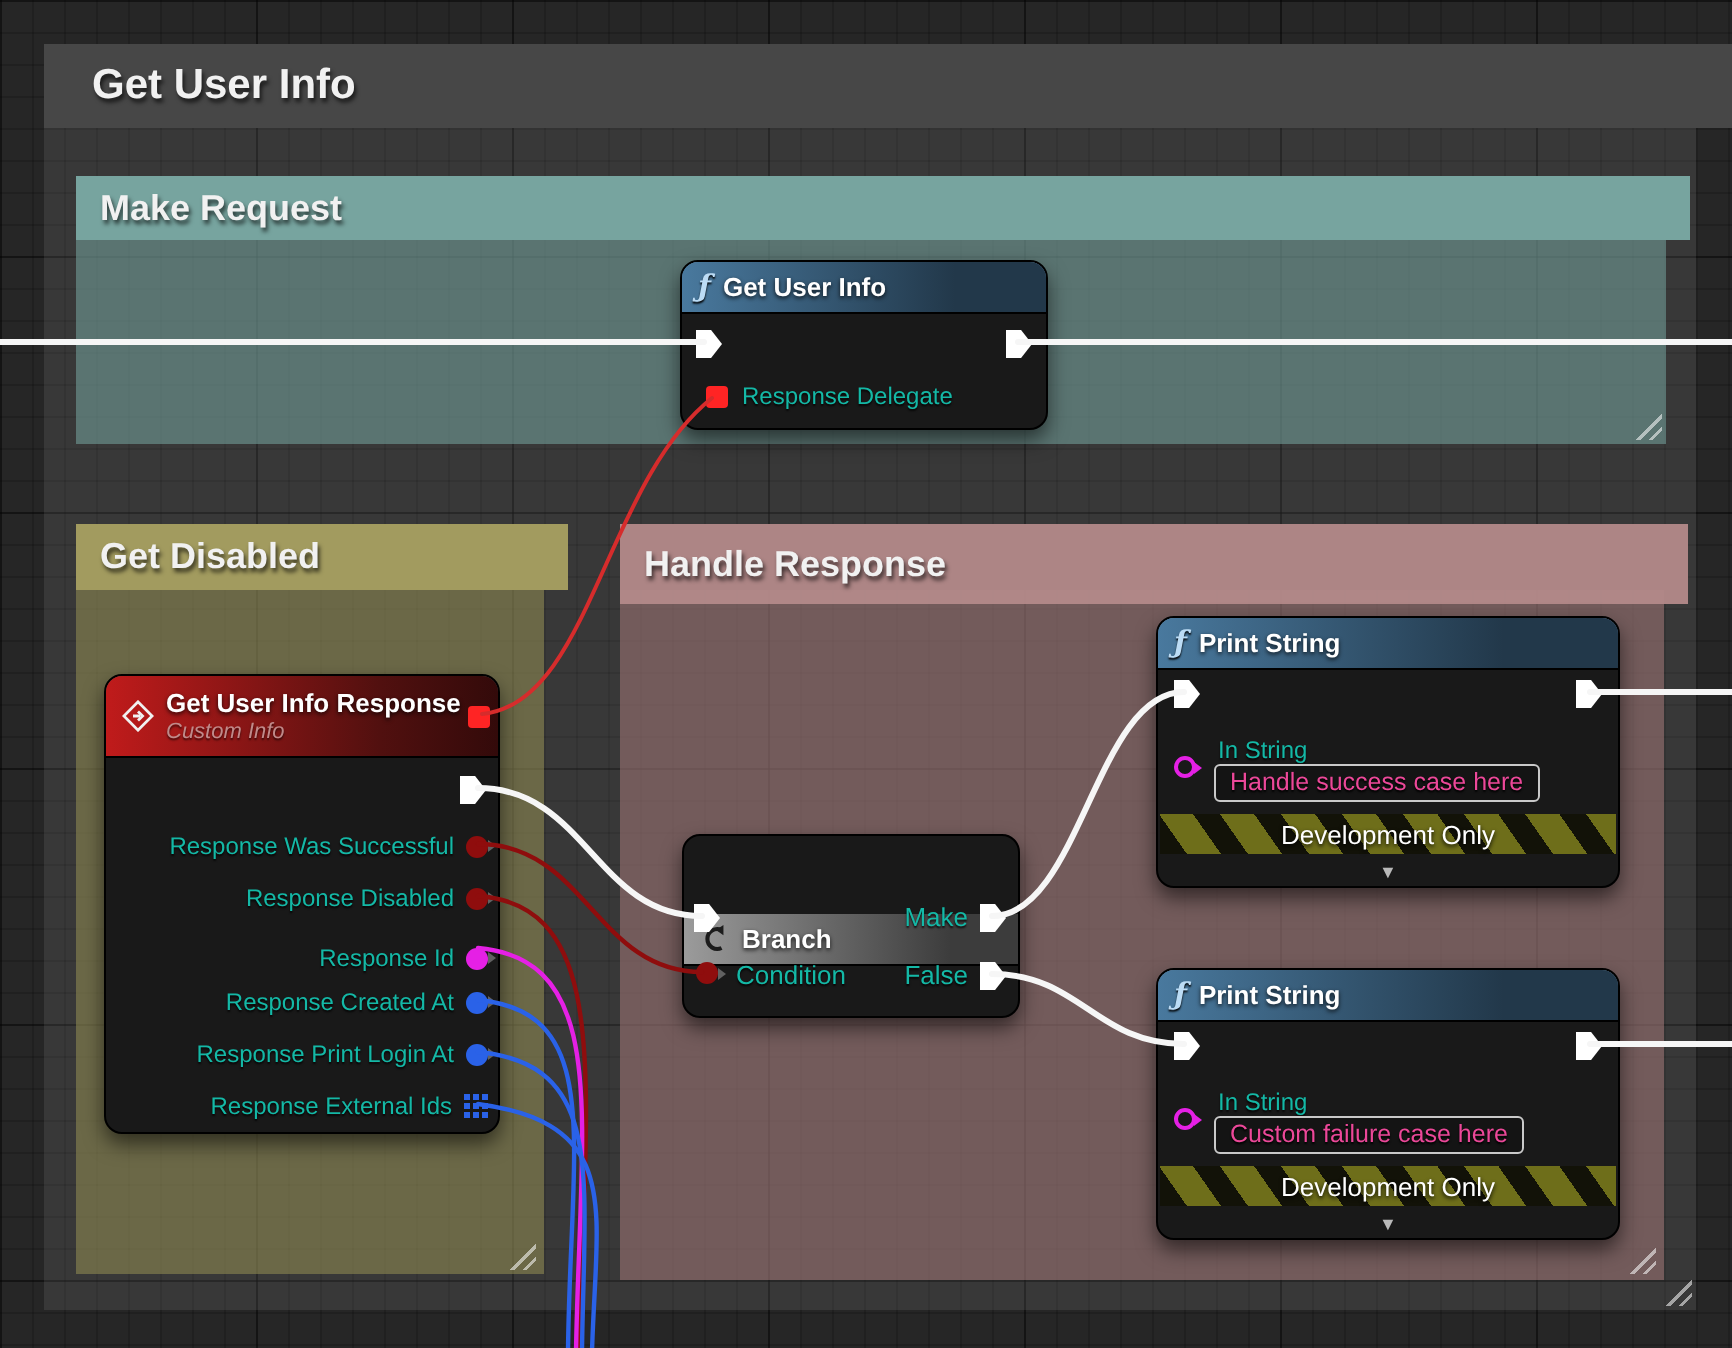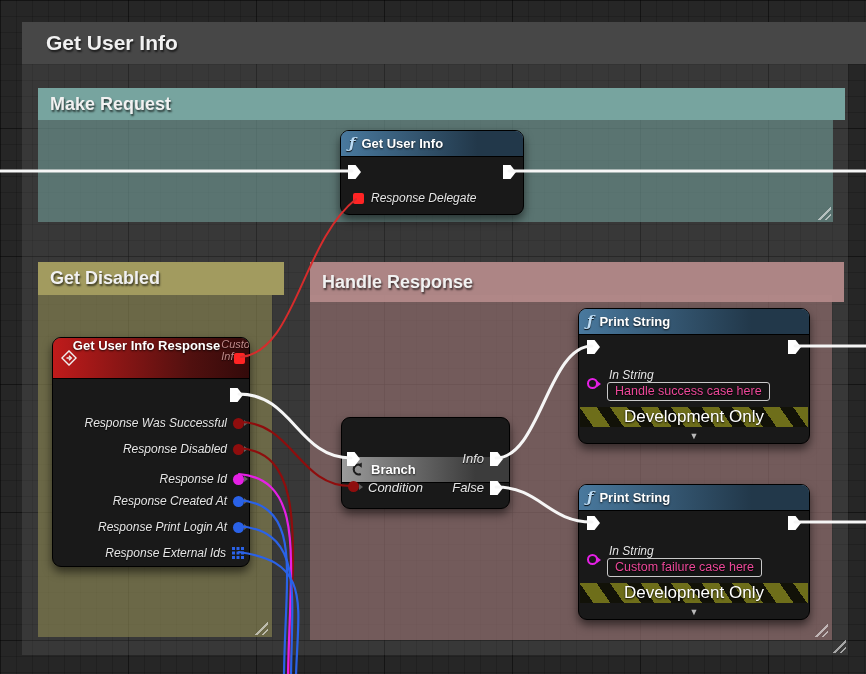--- a/index.html
+++ b/index.html
@@ -35,48 +35,48 @@
   .w-del{stroke:#d62c2c;stroke-width:2;}
   .w-str{stroke:#e520e5;stroke-width:2.2;}
   .w-blue{stroke:#2a62e8;stroke-width:2.2;}
   
   .node{position:absolute;z-index:3;background:#191919;border:1px solid #000;border-radius:9px;
     box-shadow:0 5px 10px rgba(0,0,0,.55);overflow:hidden;}
   .nhead{height:25px;display:flex;align-items:center;gap:6px;padding-left:8px;
     border-bottom:1px solid #000;
     background-image:linear-gradient(180deg,rgba(255,255,255,.28),rgba(255,255,255,0) 45%);}
   .fhead{background-color:#2b5276;background-image:linear-gradient(90deg,#49799e,#22384a 75%),linear-gradient(180deg,rgba(255,255,255,.28),rgba(255,255,255,0) 45%);background-blend-mode:normal;}
-  .ehead{height:40px;flex-direction:row;align-items:flex-start;justify-content:center;gap:1px;
+  .ehead{height:40px;flex-direction:column;align-items:flex-start;justify-content:center;gap:1px;
     background-image:linear-gradient(90deg,#c01b1b,#51100f 70%,#330a0a),linear-gradient(180deg,rgba(255,255,255,.22),rgba(255,255,255,0) 45%);}
   .bhead{background-image:linear-gradient(90deg,#9b9b9b,#3c3c3c 80%),linear-gradient(180deg,rgba(255,255,255,.25),rgba(255,255,255,0) 45%);margin-top:39px;}
   .ntitle{font-size:13px;font-weight:bold;color:#fff;text-shadow:0 1px 2px rgba(0,0,0,.8);white-space:nowrap;}
   .nsub{font-size:11px;font-style:italic;color:#c08a8a;text-shadow:0 1px 1px rgba(0,0,0,.6);}
   .ficon{font-family:"DejaVu Serif","Liberation Serif",serif;font-style:italic;font-weight:bold;
     font-size:15px;color:#bcdcf5;text-shadow:0 1px 1px #000;line-height:1;}
   .node .abs{position:absolute;}
   .pin-exec{position:absolute;width:13px;height:14px;background:#fff;
     clip-path:polygon(0 0,58% 0,100% 50%,58% 100%,0 100%);}
   .pin-dot{width:11px;height:11px;border-radius:50%;position:relative;flex:0 0 auto;}
   .pin-dot::after{content:"";position:absolute;left:11px;top:2.5px;border-top:3px solid transparent;
     border-bottom:3px solid transparent;border-left:4px solid rgba(170,170,170,.5);}
   .pin-bool{background:#8f0d0d;}
   .pin-string{background:#e520e5;}
   .pin-struct{background:#2a62e8;}
   .pin-hollow{background:transparent;border:2.5px solid #e520e5;width:7px;height:7px;}
   .pin-hollow::after{left:8px;top:0.5px;border-left-color:#e520e5;}
   .pin-square{position:absolute;width:11px;height:11px;background:#ff2424;border-radius:2px;}
   .pin-map{line-height:0;}
-  .plabel{font-size:12px;color:#e5e5e5;text-shadow:0 1px 1px rgba(0,0,0,.8);white-space:nowrap;font-style:italic;}
+  .plabel{font-size:12px;color:#14b8a6;text-shadow:0 1px 1px rgba(0,0,0,.8);white-space:nowrap;}
   .erow{position:absolute;left:0;right:5px;height:26px;display:flex;align-items:center;
     justify-content:flex-end;gap:6px;}
   .strbox{position:absolute;background:#141414;border:1px solid #c9c9c9;border-radius:3px;
     color:#ec4899;font-size:12.5px;padding:1px 7px 2px;white-space:nowrap;text-shadow:0 1px 1px #000;}
   .devbanner{position:absolute;left:1px;right:1px;height:20px;display:flex;align-items:center;justify-content:center;
     background:repeating-linear-gradient(55deg,#121208 0 11px,#6e6e1a 11px 25px);}
-  .devbanner span{font-size:17px;color:#fff;text-shadow:0 1px 2px #000;}
+  .devbanner span{font-size:13px;color:#fff;text-shadow:0 1px 2px #000;}
   .expander{position:absolute;left:0;right:0;bottom:0;text-align:center;font-size:9px;color:#b9b9b9;line-height:13px;}
 </style>
 </head>
 <body>
 
 <div class="canvas">
 
   <div class="c-body outer-body"></div>
   <div class="c-head outer-head">
     <span>Get User Info</span>
@@ -166,21 +166,21 @@
     <div class="nhead bhead">
       <svg width="15" height="15" viewBox="0 0 16 16">
         <path d="M11.5 3.2 A5.3 5.3 0 1 0 11.5 12.8" fill="none" stroke="#1c1c1c" stroke-width="2.2"></path>
         <path d="M12.5 0.5 L12.5 6 L8.5 3.2 Z" fill="#1c1c1c"></path>
       </svg>
       <span class="ntitle">Branch</span>
     </div>
     <span class="pin-exec" style="left:5px;top:34px;"></span>
     <span class="pin-dot pin-bool abs" style="left:6px;top:63px;"></span>
     <span class="plabel abs" style="left:26px;top:62px;font-size:13px;">Condition</span>
-    <span class="plabel abs" style="right:25px;top:33px;font-size:13px;">Info</span>
+    <span class="plabel abs" style="right:25px;top:33px;font-size:13px;">Make</span>
     <span class="pin-exec" style="right:6px;top:34px;"></span>
     <span class="plabel abs" style="right:25px;top:62px;font-size:13px;">False</span>
     <span class="pin-exec" style="right:6px;top:63px;"></span>
   </div>
 
   <div class="node" style="left:578px;top:308px;width:230px;height:134px;">
     <div class="nhead fhead">
       <span class="ficon">ƒ</span>
       <span class="ntitle">Print String</span>
     </div>

